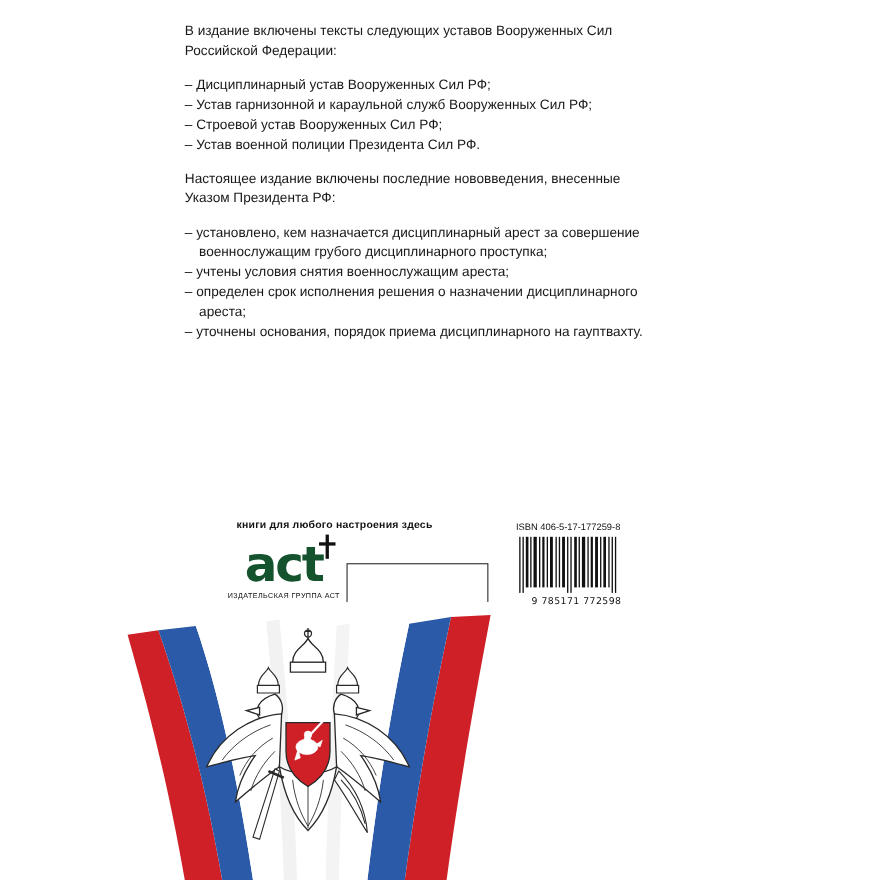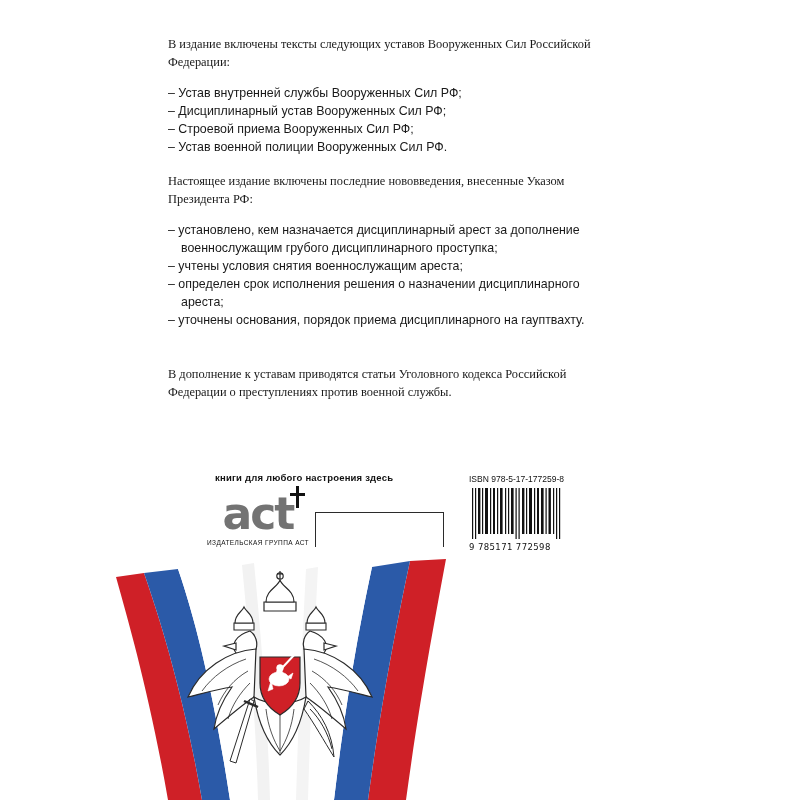--- a/index.html
+++ b/index.html
@@ -20,22 +20,21 @@
   .back-text {
     position: absolute;
     left: 168px;
     top: 20px;
     width: 430px;
     font-size: 12.4px;
     line-height: 1.45;
     color: #191919;
   }
   .para {
-    margin: 16px 0 13px 0;
-    font-family: Liberation Serif, serif;
+    margin: 0 0 13px 0;
   }
   .para.tight { margin-bottom: 0; }
   .list {
     margin: 0 0 13px 0;
     padding: 0;
     list-style: none;
   }
   .list li {
     margin: 0;
     padding: 0 0 0 13px;
@@ -70,21 +69,21 @@
     left: 203px;
     top: 30px;
     width: 110px;
     text-align: center;
   }
   .ast-mark {
     font-size: 44px;
     font-weight: bold;
     letter-spacing: -2px;
     line-height: 44px;
-    color: #737373;
+    color: #14532d;
     font-family: "DejaVu Sans", sans-serif;
     position: relative;
     display: inline-block;
   }
   .ast-cross {
     position: absolute;
     left: 73px;
     top: -6px;
     width: 3px;
     height: 22px;
@@ -138,21 +137,21 @@
     height: 55px;
     display: block;
   }
   .barcode-num {
     position: absolute;
     left: 469px;
     top: 80px;
     width: 96px;
     font-size: 8.5px;
     letter-spacing: .4px;
-    text-align: left;
+    text-align: right;
     color: #111;
     font-family: "DejaVu Sans", sans-serif;
   }
 
   
   .flag-art {
     position: absolute;
     left: 110px;
     top: 85px;
     width: 340px;
@@ -161,55 +160,54 @@
   .flag-art svg { display: block; }
 </style>
 </head>
 <body>
 
 <div class="back-text">
 
   <p class="para">В издание включены тексты следующих уставов Вооруженных Сил Российской Федерации:</p>
 
   <ul class="list">
-    <li>– Устав внутренней службы Вооруженных Сил РФ;</li>
     <li>– Дисциплинарный устав Вооруженных Сил РФ;</li>
-    <li>– Строевой приема Вооруженных Сил РФ;</li>
-    <li>– Устав военной полиции Вооруженных Сил РФ.</li>
+    <li>– Устав гарнизонной и караульной служб Вооруженных Сил РФ;</li>
+    <li>– Строевой устав Вооруженных Сил РФ;</li>
+    <li>– Устав военной полиции Президента Сил РФ.</li>
   </ul>
 
   <p class="para">Настоящее издание включены последние нововведения, внесенные Указом Президента РФ:</p>
 
   <ul class="list">
-    <li>– установлено, кем назначается дисциплинарный арест за дополнение военнослужащим грубого дисциплинарного проступка;</li>
+    <li>– установлено, кем назначается дисциплинарный арест за совершение военнослужащим грубого дисциплинарного проступка;</li>
     <li>– учтены условия снятия военнослужащим ареста;</li>
     <li>– определен срок исполнения решения о назначении дисциплинарного ареста;</li>
     <li>– уточнены основания, порядок приема дисциплинарного на гауптвахту.</li>
   </ul>
 
   <div class="gap-lg"></div>
 
-  <p class="para tight">В дополнение к уставам приводятся статьи Уголовного кодекса Российской Федерации о преступлениях против военной службы.</p>
 </div>
 
 <div class="cover-bottom">
 
   <div class="slogan">книги для любого настроения здесь</div>
 
   <div class="ast-logo">
     <div class="ast-mark">
       <span>act</span>
       <span class="ast-cross"></span>
     </div>
     <div class="ast-sub">ИЗДАТЕЛЬСКАЯ ГРУППА АСТ</div>
   </div>
 
   <div class="price-box"></div>
 
-  <div class="isbn-text">ISBN 978-5-17-177259-8</div>
+  <div class="isbn-text">ISBN 406-5-17-177259-8</div>
 
   <div class="barcode-wrap">
     <svg class="barcode" viewBox="0 0 96 55" preserveAspectRatio="none">
       <rect x="0" y="0" width="96" height="55" fill="#ffffff"></rect>
       <g fill="#111111">
         <rect x="3" y="2" width="1.2" height="51"></rect>
         <rect x="6" y="2" width="1.2" height="51"></rect>
         <rect x="9" y="2" width="2.4" height="46"></rect>
         <rect x="13" y="2" width="1.2" height="46"></rect>
         <rect x="16" y="2" width="3" height="46"></rect>

